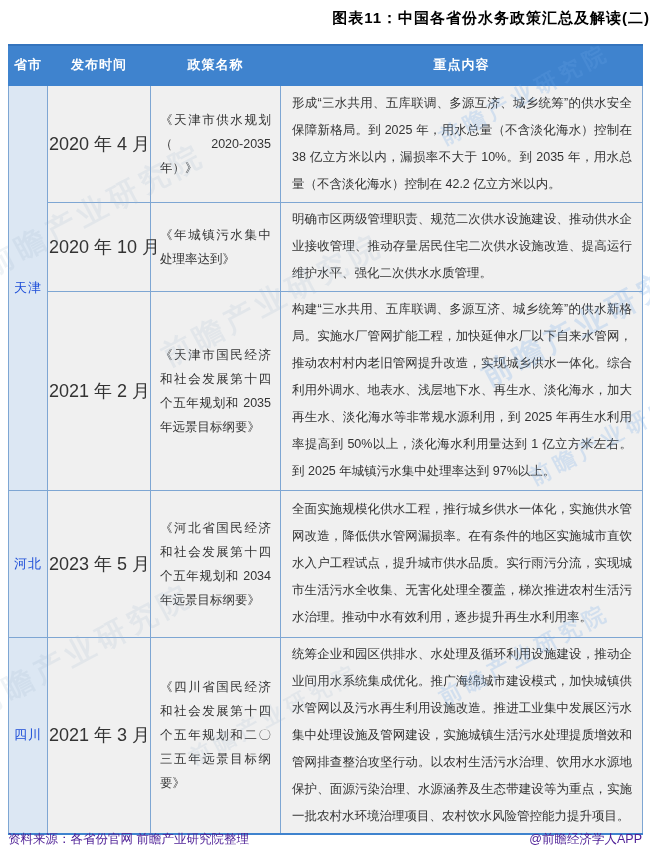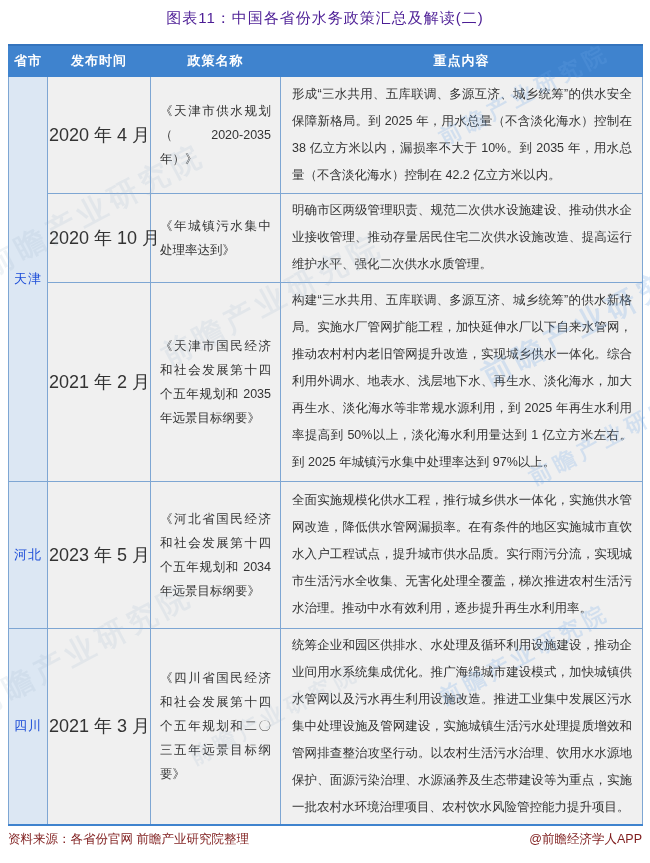--- a/index.html
+++ b/index.html
@@ -5,32 +5,32 @@
   * { box-sizing: border-box; }
   html, body { margin:0; padding:0; }
   body {
     width:650px; height:863px;
     background:#ffffff;
     font-family:"Liberation Sans","DejaVu Sans",sans-serif;
     position:relative; overflow:hidden;
   }
   .title {
     position:absolute; top:9px; left:0; width:100%;
-    text-align:center; font-size:15px; font-weight:normal; color:#4c1d95;
+    text-align:right; font-size:15px; font-weight:bold; color:#000000;
     letter-spacing:1px;
   }
   .tablewrap { position:absolute; top:44px; left:8px; width:634px; z-index:1; }
   table {
     border-collapse:collapse; width:634px; table-layout:fixed;
     border-bottom:2px solid #3f83ce;
   }
   th {
     background:#3f83ce; color:#ffffff;
     font-size:13px; font-weight:bold;
-    height:31px; border:1px solid #3f83ce;
+    height:40px; border:1px solid #3f83ce;
     border-top:2px solid #3474bd;
     text-align:center; letter-spacing:1px;
   }
   td {
     border:1px solid #7ea6d3;
     font-size:12.5px; color:#333333;
     background:#f0f0f0;
     vertical-align:middle;
   }
   td.prov {
@@ -47,21 +47,21 @@
     text-align:justify; text-justify:inter-ideograph;
   }
   tr.r0 { height:117px; }
   tr.r1 { height:89px; }
   tr.r2 { height:199px; }
   tr.r3 { height:147px; }
   tr.r4 { height:195px; }
   .footer {
     position:absolute; top:831px; left:8px; right:8px;
     display:flex; justify-content:space-between;
-    font-size:12.5px; color:#7f1d1d; z-index:1;
+    font-size:12.5px; color:#4c1d95; z-index:1;
   }
   .wm {
     position:absolute; z-index:3; pointer-events:none;
     font-size:30px; letter-spacing:5px; white-space:nowrap;
     color:#9fb6cc; opacity:0.16; transform:rotate(-28deg);
     font-weight:bold;
   }
   .wm.blue { color:#6aa5e8; opacity:0.22; }
   .wm.small { font-size:22px; }
 </style>

